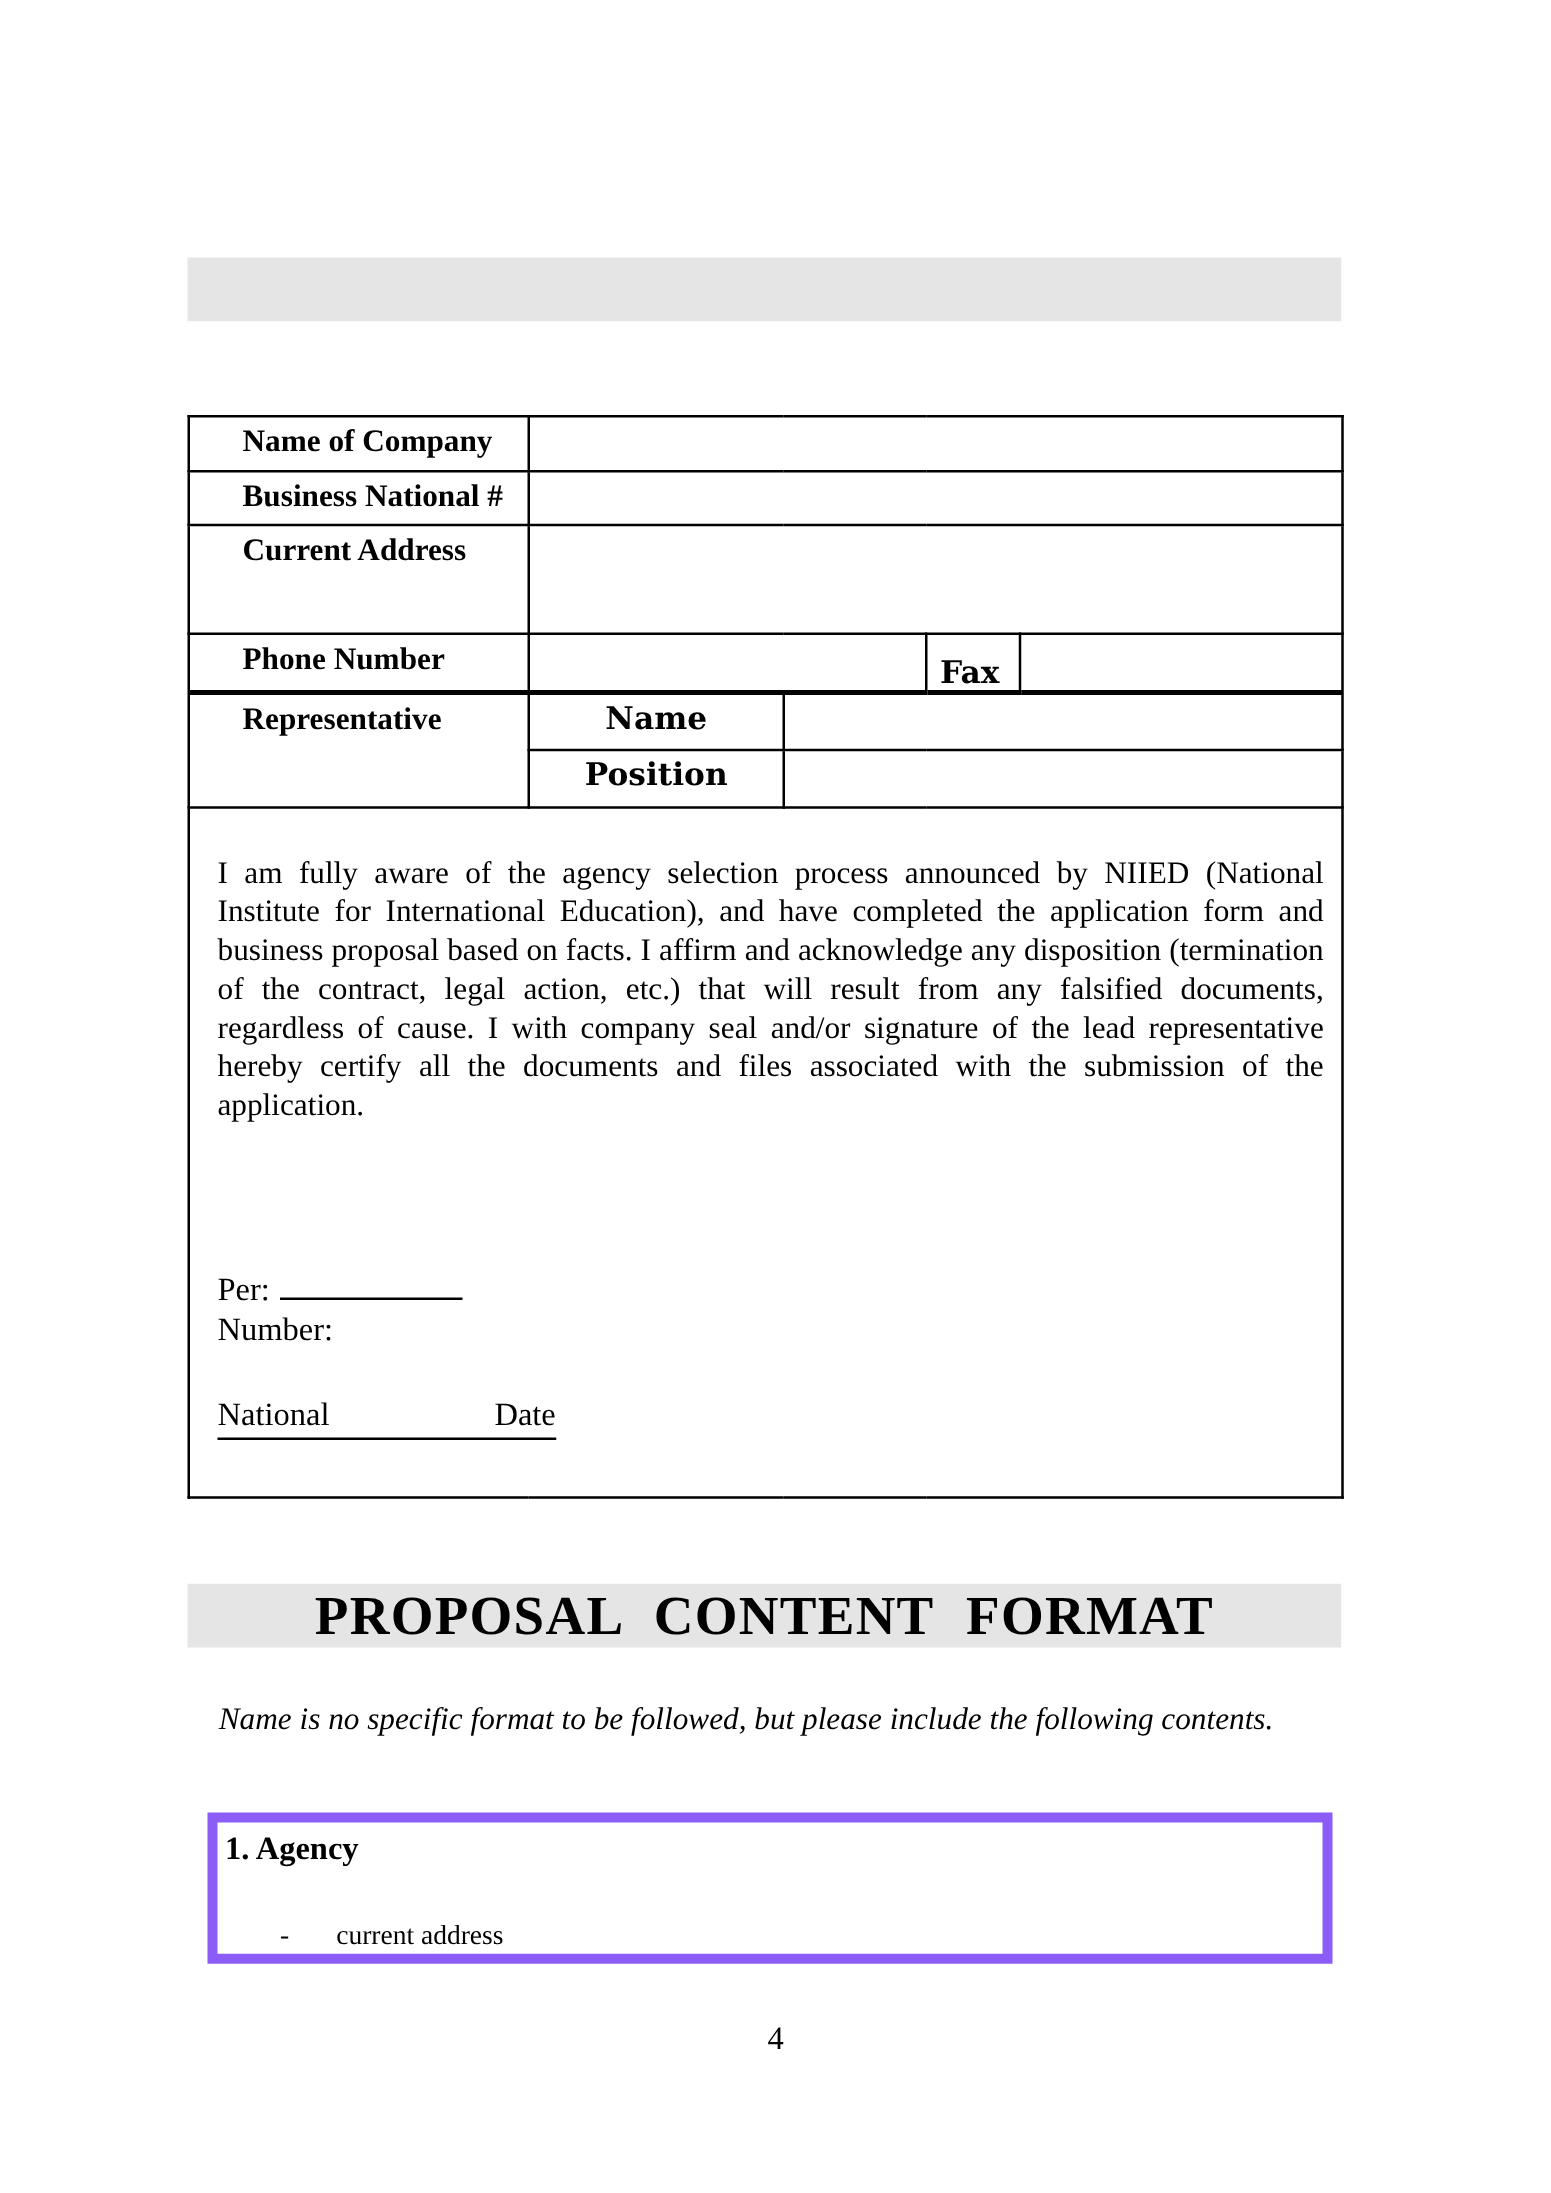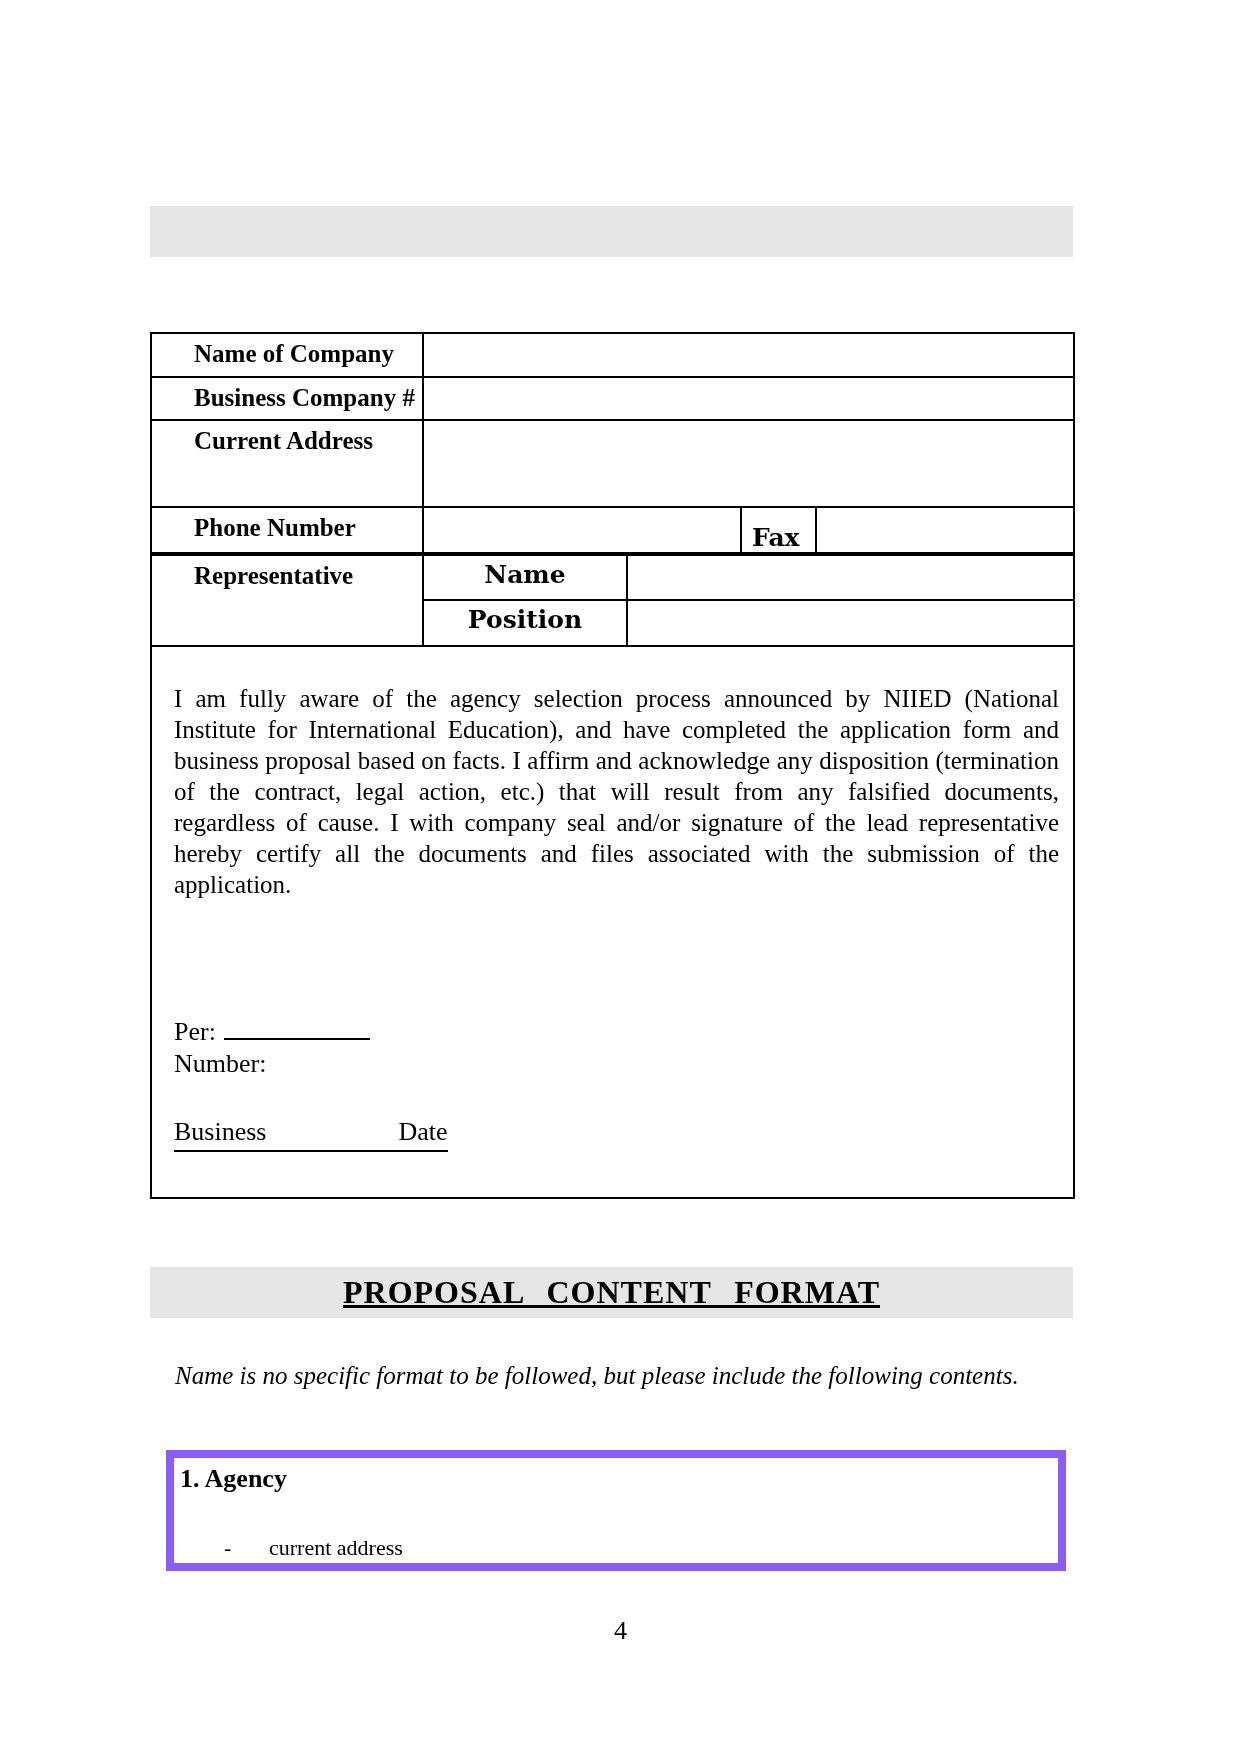--- a/index.html
+++ b/index.html
@@ -23,25 +23,24 @@
   }
   .banner-top { top: 206px; }
   .banner-heading {
     top: 1267px;
     display: flex;
     align-items: center;
     justify-content: center;
   }
   .banner-heading .heading-text {
     font-weight: bold;
-    font-size: 32px;
+    font-size: 44px;
     letter-spacing: 1px;
     word-spacing: 14px;
     white-space: nowrap;
-    text-decoration: underline;
   }
 
   table.info-table {
     position: absolute;
     left: 150px;
     top: 332px;
     width: 923px;
     border-collapse: collapse;
     table-layout: fixed;
   }
@@ -167,21 +166,21 @@
       <col style="width:114px">
       <col style="width:75px">
       <col style="width:258px">
     </colgroup>
     <tbody>
         <tr style="height:44px">
       <td class="row-label">Name of Company</td>
       <td colspan="4"></td>
     </tr>
     <tr style="height:43px">
-      <td class="row-label">Business Company #</td>
+      <td class="row-label">Business National #</td>
       <td colspan="4"></td>
     </tr>
     <tr style="height:87px">
       <td class="row-label">Current Address</td>
       <td colspan="4"></td>
     </tr>
     <tr style="height:45px" class="thick-bottom">
       <td class="row-label">Phone Number</td>
       <td colspan="2"></td>
       <td class="fax-label">Fax</td>
@@ -199,21 +198,21 @@
     <tr style="height:552px">
       <td class="cert-cell" colspan="5">
         <div class="cert-statement">I am fully aware of the agency selection process announced by NIIED (National Institute for International Education), and have completed the application form and business proposal based on facts. I affirm and acknowledge any disposition (termination of the contract, legal action, etc.) that will result from any falsified documents, regardless of cause. I with company seal and/or signature of the lead representative hereby certify all the documents and files associated with the submission of the application.</div>
         <div class="per-line">
           <span>Per:</span><span class="per-blank"></span>
         </div>
         <div class="company-line">
           <span>Number:</span>
         </div>
         <div class="signature-line">
-          <span class="signature-underlined"><span>Business</span><span class="sig-spacer"></span><span>Date</span></span>
+          <span class="signature-underlined"><span>National</span><span class="sig-spacer"></span><span>Date</span></span>
         </div>
       </td>
     </tr>
   </tbody>
     </table>
 
   <div class="banner banner-heading">
     <span class="heading-text">PROPOSAL  CONTENT  FORMAT</span>
   </div>
 

